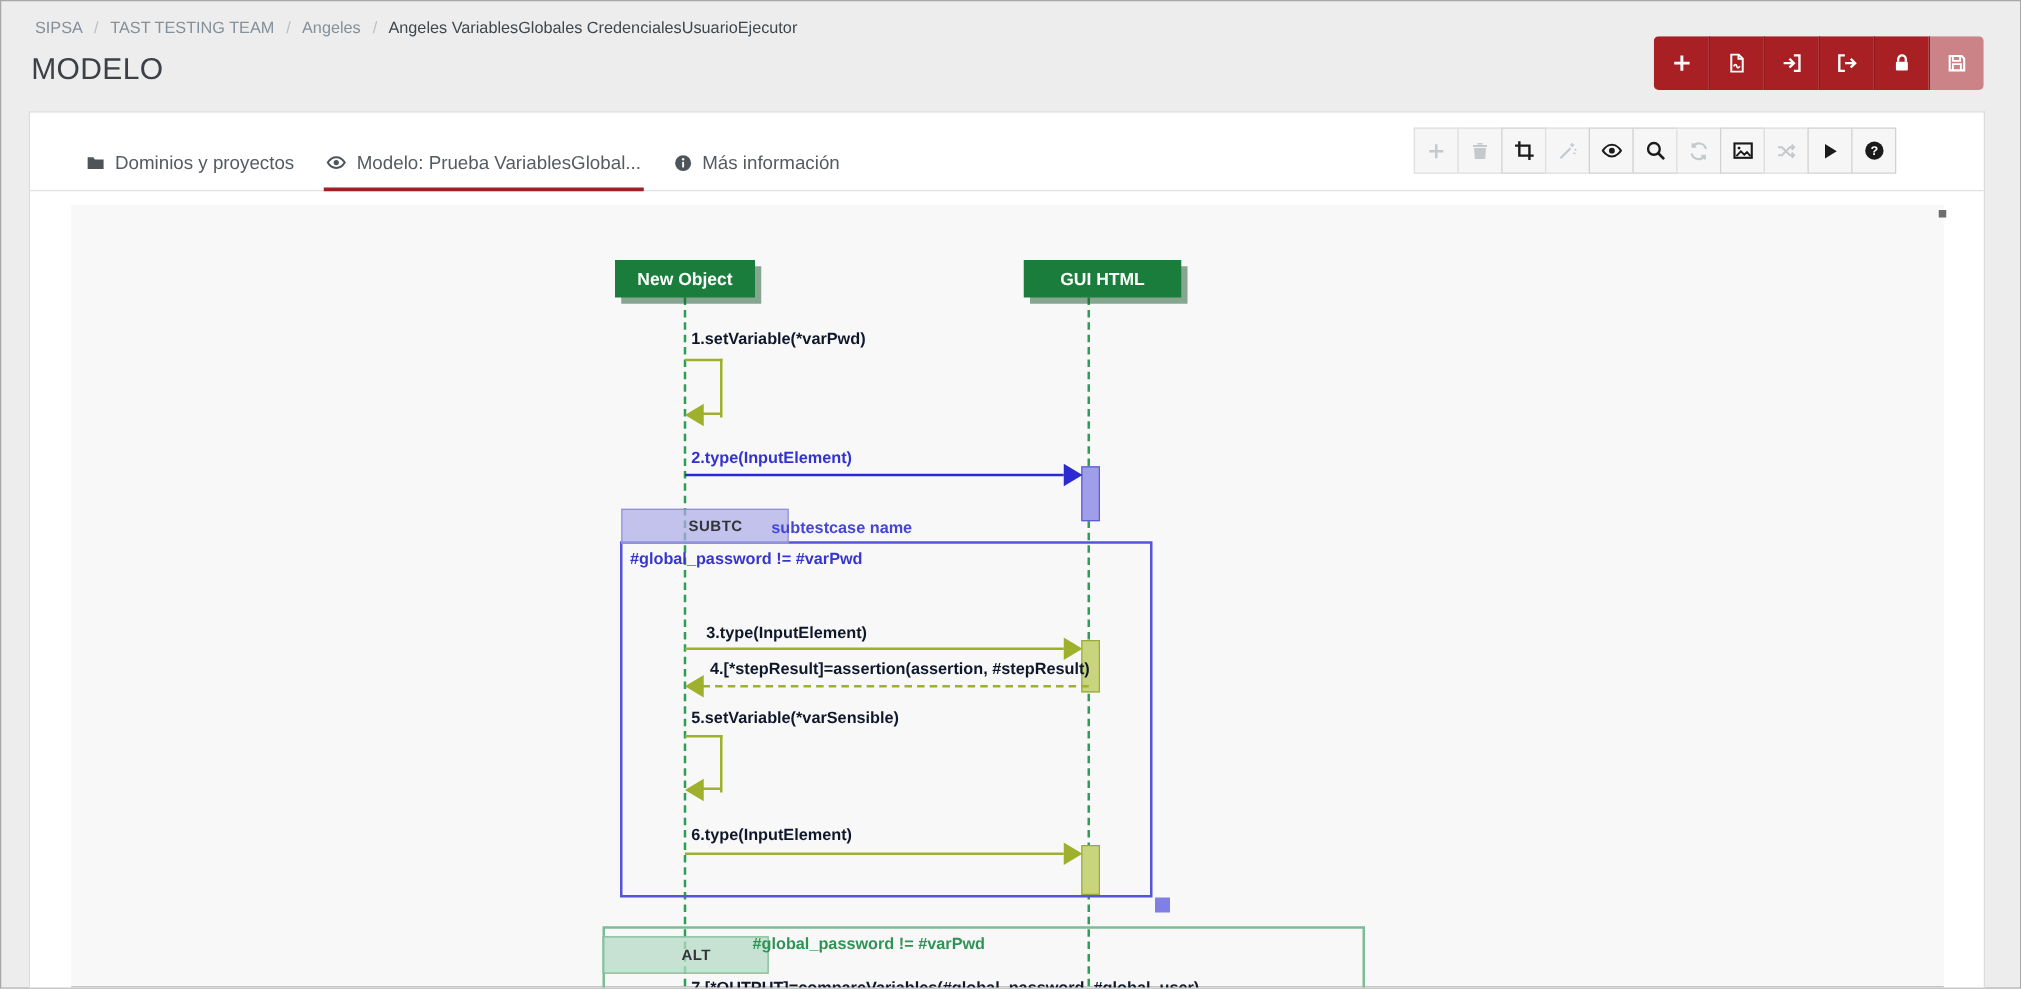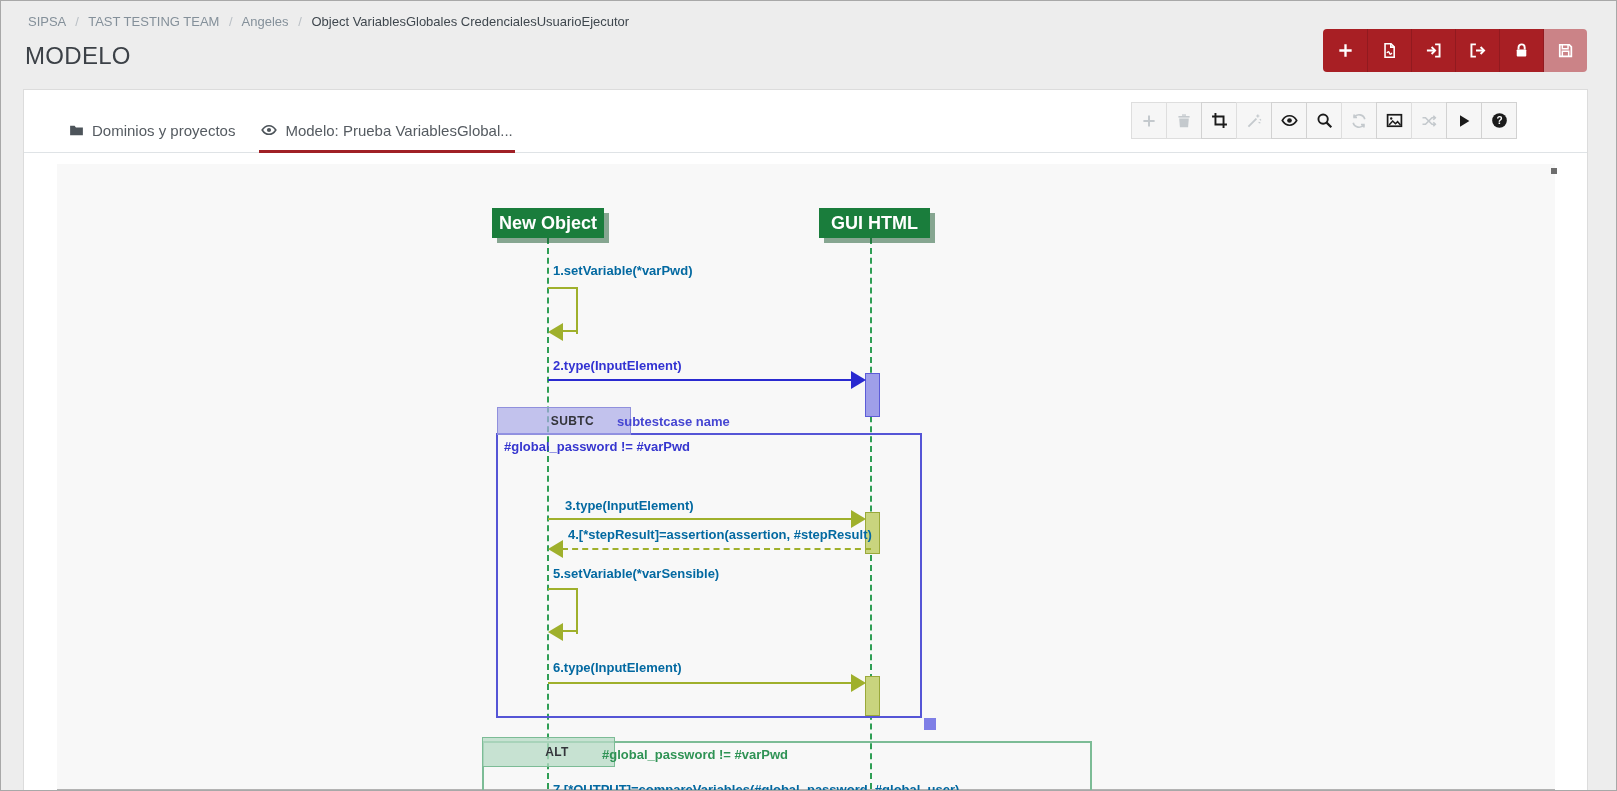--- a/index.html
+++ b/index.html
@@ -28,24 +28,24 @@
 
   .dg-toolbar{position:absolute;left:1108px;top:12px;display:flex;}
   .dg-btn{width:36px;height:37px;background:#f6f6f6;border:1px solid #d2d2d2;margin-left:-1px;display:flex;align-items:center;justify-content:center;color:#1b1b1b;cursor:pointer;padding:0;}
   .dg-btn.disabled{color:#c4c9cd;border-color:#dedede;}
 
   
   .canvas{position:absolute;left:33px;top:74px;width:1498px;height:625px;background:#f8f8f8;border-bottom:1px solid #b3b3b3;}
   .corner-handle{position:absolute;left:1494px;top:4px;width:6px;height:6px;background:#6e6e6e;}
 
   .lifeline{position:absolute;width:0;border-left:2px dashed #2f9e55;}
-  .headbox{position:absolute;height:30px;background:#1a7d3c;color:#fff;font-weight:bold;font-size:18px;text-align:center;line-height:30px;box-shadow:5px 5px 0 0 rgba(20,83,42,.5);cursor:pointer;z-index:3;}
+  .headbox{position:absolute;height:30px;background:#1a7d3c;color:#fff;font-weight:bold;font-size:14px;text-align:center;line-height:30px;box-shadow:5px 5px 0 0 rgba(20,83,42,.5);cursor:pointer;z-index:3;}
 
   .msg-label{position:absolute;font-size:13px;font-weight:600;white-space:nowrap;z-index:4;cursor:pointer;}
-  .olive{color:#0369a1;}
+  .olive{color:#0f172a;}
   .blue-t{color:#3232d2;}
   .line{position:absolute;height:0;border-top:2px solid #9fb02c;z-index:3;}
   .line.blue-l{border-top-color:#2a2ad0;}
   .line.dash{border-top-style:dashed;}
   .loop{position:absolute;border-top:2px solid #9fb02c;border-right:2px solid #9fb02c;z-index:3;}
   .arrow-r{position:absolute;width:0;height:0;border-top:9px solid transparent;border-bottom:9px solid transparent;border-left:15px solid #9fb02c;z-index:4;}
   .arrow-r.blue-a{border-left-color:#2a2ad0;}
   .arrow-l{position:absolute;width:0;height:0;border-top:9px solid transparent;border-bottom:9px solid transparent;border-right:15px solid #9fb02c;z-index:4;}
   .act{position:absolute;width:13px;z-index:3;}
   .act.olive-bar{background:#c9d47e;border:1px solid #9aa93a;}
@@ -69,21 +69,21 @@
 
 <div class="page">
 
   <div class="breadcrumb">
     <span class="bc-link">SIPSA</span>
     <span class="bc-sep">/</span>
     <span class="bc-link">TAST TESTING TEAM</span>
     <span class="bc-sep">/</span>
     <span class="bc-link">Angeles</span>
     <span class="bc-sep">/</span>
-    <span class="bc-current">Object VariablesGlobales CredencialesUsuarioEjecutor</span>
+    <span class="bc-current">Angeles VariablesGlobales CredencialesUsuarioEjecutor</span>
   </div>
 
   <div class="page-title">MODELO</div>
 
   <div class="hdr-actions">
     <button class="hdr-btn">
       <span>
           <svg width="17" height="17" viewBox="0 0 16 16">
             <path d="M8 2.2v11.6M2.2 8h11.6" stroke="currentColor" stroke-width="2.2" fill="none"></path>
           </svg>
@@ -149,20 +149,30 @@
       </div>
       <div class="tab active">
         <span class="t-ic">
             <svg width="16" height="16" viewBox="0 0 16 16">
               <path d="M1.2 8S3.8 3.7 8 3.7 14.8 8 14.8 8 12.2 12.3 8 12.3 1.2 8 1.2 8z" fill="none" stroke="currentColor" stroke-width="1.6"></path>
               <circle cx="8" cy="8" r="2.1" fill="currentColor"></circle>
             </svg>
           </span>
         <span>Modelo: Prueba VariablesGlobal...</span>
       </div>
+      <div class="tab">
+        <span class="t-ic">
+            <svg width="15" height="15" viewBox="0 0 16 16">
+              <circle cx="8" cy="8" r="6.8" fill="currentColor"></circle>
+              <rect x="7.2" y="6.9" width="1.6" height="4.8" fill="#fff"></rect>
+              <circle cx="8" cy="4.7" r="1" fill="#fff"></circle>
+            </svg>
+          </span>
+        <span>Más información</span>
+      </div>
     </div>
 
     <div class="dg-toolbar">
       <button class="dg-btn disabled">
         <span>
             <svg width="16" height="16" viewBox="0 0 16 16">
               <path d="M8 2.4v11.2M2.4 8h11.2" stroke="currentColor" stroke-width="2" fill="none"></path>
             </svg>
           </span>
       </button>
@@ -252,21 +262,21 @@
       </button>
     </div>
 
     <div class="canvas">
       <div class="corner-handle"></div>
 
       <div class="lifeline" style="left:490px;top:74px;height:551px;"></div>
       <div class="lifeline" style="left:813px;top:74px;height:551px;"></div>
 
       <div class="headbox" style="left:435px;top:44px;width:112px;">New Object</div>
-      <div class="headbox" style="left:762px;top:44px;width:111px;">GUI HTML</div>
+      <div class="headbox" style="left:762px;top:44px;width:126px;">GUI HTML</div>
 
       <div class="msg-label olive" style="left:496px;top:99px;">1.setVariable(*varPwd)</div>
       <div class="loop" style="left:491px;top:123px;width:28px;height:45px;"></div>
       <div class="line" style="left:505px;top:166px;width:14px;"></div>
       <div class="arrow-l" style="left:491px;top:159px;"></div>
 
       <div class="msg-label blue-t" style="left:496px;top:194px;text-align:right;">2.type(InputElement)</div>
       <div class="line blue-l" style="left:491px;top:215px;width:303px;"></div>
       <div class="arrow-r blue-a" style="left:794px;top:207px;"></div>
       <div class="act blue-bar" style="left:808px;top:209px;height:42px;"></div>
@@ -291,19 +301,19 @@
       <div class="arrow-l" style="left:491px;top:459px;"></div>
 
       <div class="msg-label olive" style="left:496px;top:496px;">6.type(InputElement)</div>
       <div class="line" style="left:491px;top:518px;width:303px;"></div>
       <div class="arrow-r" style="left:794px;top:510px;"></div>
       <div class="act olive-bar" style="left:808px;top:512px;height:38px;"></div>
 
       <div class="sel-handle" style="left:867px;top:554px;"></div>
 
       <div class="frag frag-alt" style="left:425px;top:577px;width:606px;height:230px;"></div>
-      <div class="frag-head head-alt" style="left:425px;top:573px;width:114px;height:28px;">ALT</div>
+      <div class="frag-head head-alt" style="left:425px;top:585px;width:114px;height:28px;">ALT</div>
       <div class="cond cond-alt" style="left:545px;top:583px;">#global_password != #varPwd</div>
 
       <div class="msg-label olive" style="left:496px;top:618px;">7.[*OUTPUT]=compareVariables(#global_password, #global_user)</div>
     </div>
   </div>
 </div>
 
 </body></html>

